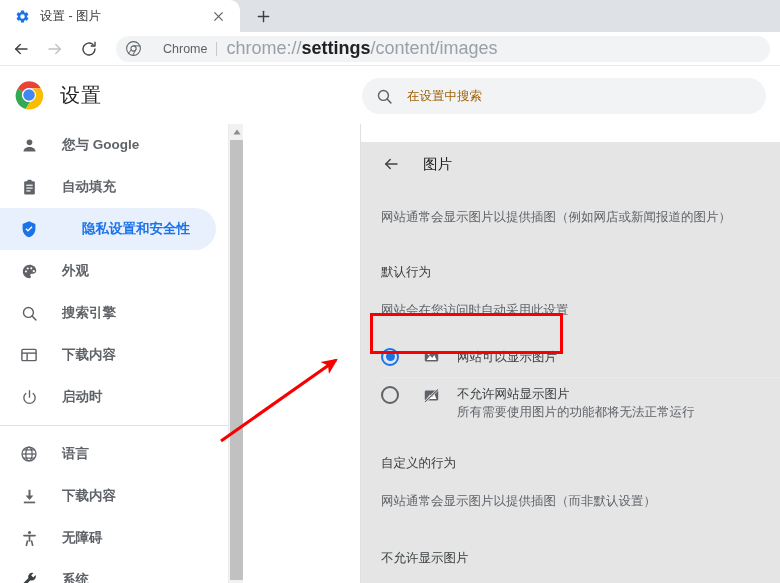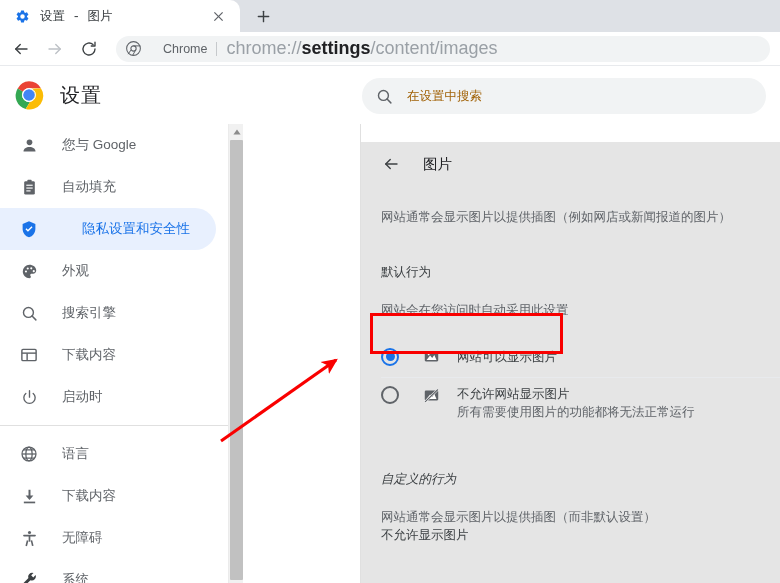--- a/index.html
+++ b/index.html
@@ -23,21 +23,20 @@
     display: flex; align-items: center;
   }
   .tab-favicon {
     margin-left: 14px; width: 16px; height: 16px;
     display: flex; align-items: center; justify-content: center;
   }
   .tab-title {
     margin-left: 10px; font-size: 12.5px; color: #3c4043;
     white-space: nowrap; overflow: hidden; text-overflow: ellipsis;
     max-width: 150px;
-    font-family: Liberation Mono, monospace;
   }
   .tab-close {
     position: absolute; right: 14px; top: 8px;
     width: 16px; height: 16px; display: flex;
     align-items: center; justify-content: center;
     color: #5f6368; font-size: 14px; line-height: 1;
   }
   .newtab {
     position: absolute; left: 248px; top: 2px;
     width: 30px; height: 28px;
@@ -100,21 +99,21 @@
 
   
   .body-area {
     position: absolute; top: 124px; left: 0; width: 780px; height: 459px;
     background: #ffffff;
   }
 
   
   .sidebar {
     position: absolute; left: 0; top: 0; width: 228px; height: 459px;
-    background: #ffffff; overflow: hidden;
+    background: #ffffff; overflow: hidden; font-weight: bold;
   }
   .nav-item {
     position: relative; height: 42px; display: flex; align-items: center;
     border-radius: 0 21px 21px 0; margin-right: 12px;
     color: #5f6368;
   }
   .nav-item.selected { background: #e8f0fe; color: #1a73e8; gap: 20px; }
   .nav-icon {
     width: 22px; height: 22px; margin-left: 18px;
     display: flex; align-items: center; justify-content: center;
@@ -155,23 +154,23 @@
   .back-arrow { width: 20px; height: 20px; display: flex; align-items: center; justify-content: center; }
   .content-head-title { margin-left: 22px; font-size: 14.5px; color: #202124; }
 
   .para {
     padding-left: 20px; padding-right: 16px;
     font-size: 12.5px; color: #5f6368; line-height: 1.4;
   }
   .p-desc   { margin-top: 23px; }
   .p-h2     { margin-top: 37px; color: #3c4043; }
   .p-sub    { margin-top: 21px; }
-  .p-custom { margin-top: 41px; color: #3c4043; font-style: italic; }
+  .p-custom { margin-top: 25px; color: #3c4043; }
   .p-custom2{ margin-top: 21px; }
-  .p-blocked{ color: #3c4043; }
+  .p-blocked{ margin-top: 39px; color: #3c4043; }
 
   .radio-group { margin-top: 17px; }
   .radio-row {
     position: relative; display: flex; align-items: center;
     padding-left: 20px; min-height: 40px;
   }
   .radio-row.second { min-height: 52px; align-items: flex-start; padding-top: 8px; }
   .radio-mark {
     width: 18px; height: 18px; border-radius: 50%;
     border: 2px solid #5f6368; flex: 0 0 auto;

